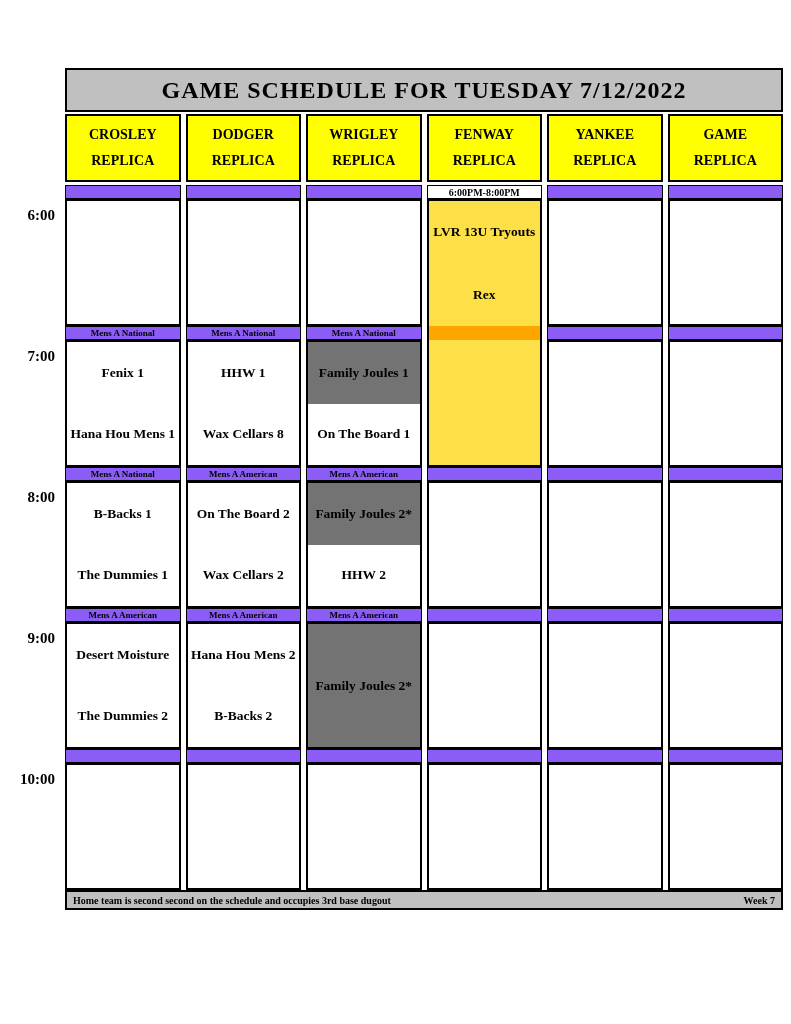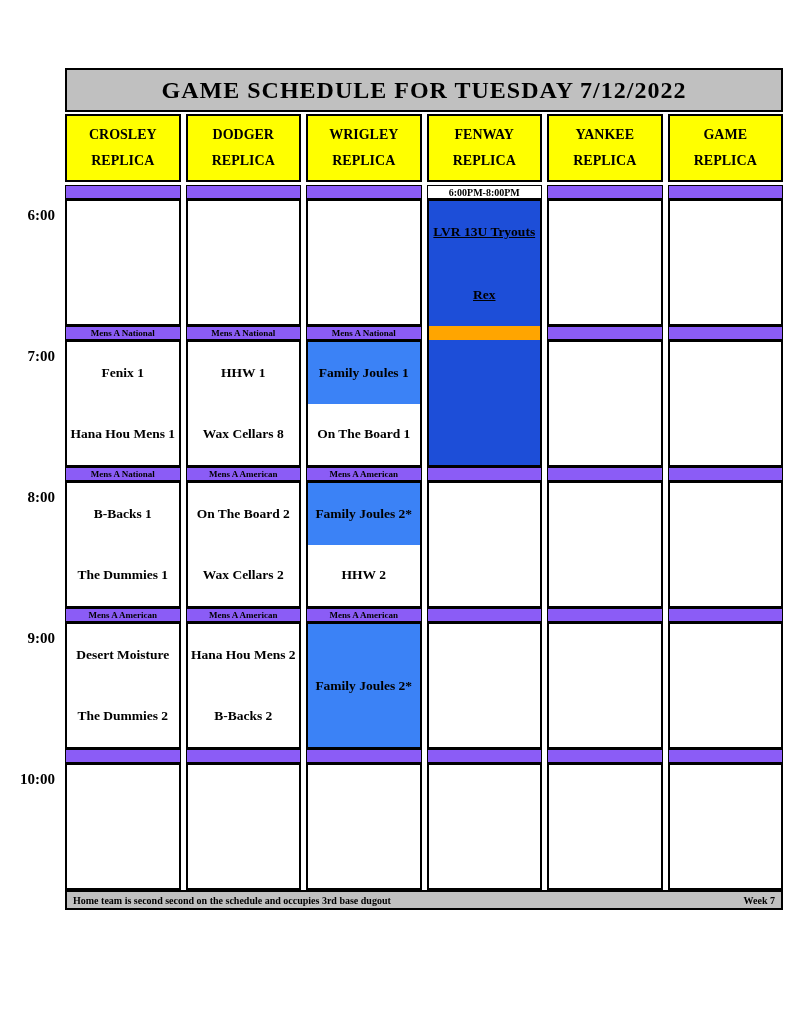--- a/index.html
+++ b/index.html
@@ -23,26 +23,26 @@
 
   .strip-row { height:14px; }
   .scell { background:#8b5cf6; border:1px solid #000; display:flex; align-items:center;
     justify-content:center; font-weight:bold; font-size:9px; white-space:nowrap; overflow:hidden; }
   .scell.white { background:#fff; font-size:10px; }
   .scell.orange { background:#FFA500; border-left:2px solid #000; border-right:2px solid #000;
     border-top:none; border-bottom:none; }
 
   .game-row { height:127px; }
   .gcell { background:#fff; border:2px solid #000; display:flex; flex-direction:column; }
-  .gcell.orange { background:#1d4ed8;text-decoration:underline; }
+  .gcell.orange { background:#fde047; }
   .gcell.no-bottom { border-bottom:none; }
   .gcell.no-top { border-top:none; }
   .half { flex:1; display:flex; align-items:center; justify-content:center;
     font-weight:bold; font-size:13.5px; text-align:center; white-space:nowrap; overflow:hidden; }
-  .half.yellow { background:#3b82f6; }
+  .half.yellow { background:#737373; }
 
   .footer-row { height:20px; background:#C0C0C0; border:2px solid #000; display:flex;
     align-items:center; justify-content:space-between; padding:0 6px;
     font-weight:bold; font-size:10px; white-space:nowrap; }
 
   .time-label { position:absolute; left:10px; width:45px; text-align:right;
     font-weight:bold; font-size:15px; height:18px; line-height:18px; }
 </style>
 </head>
 <body>

